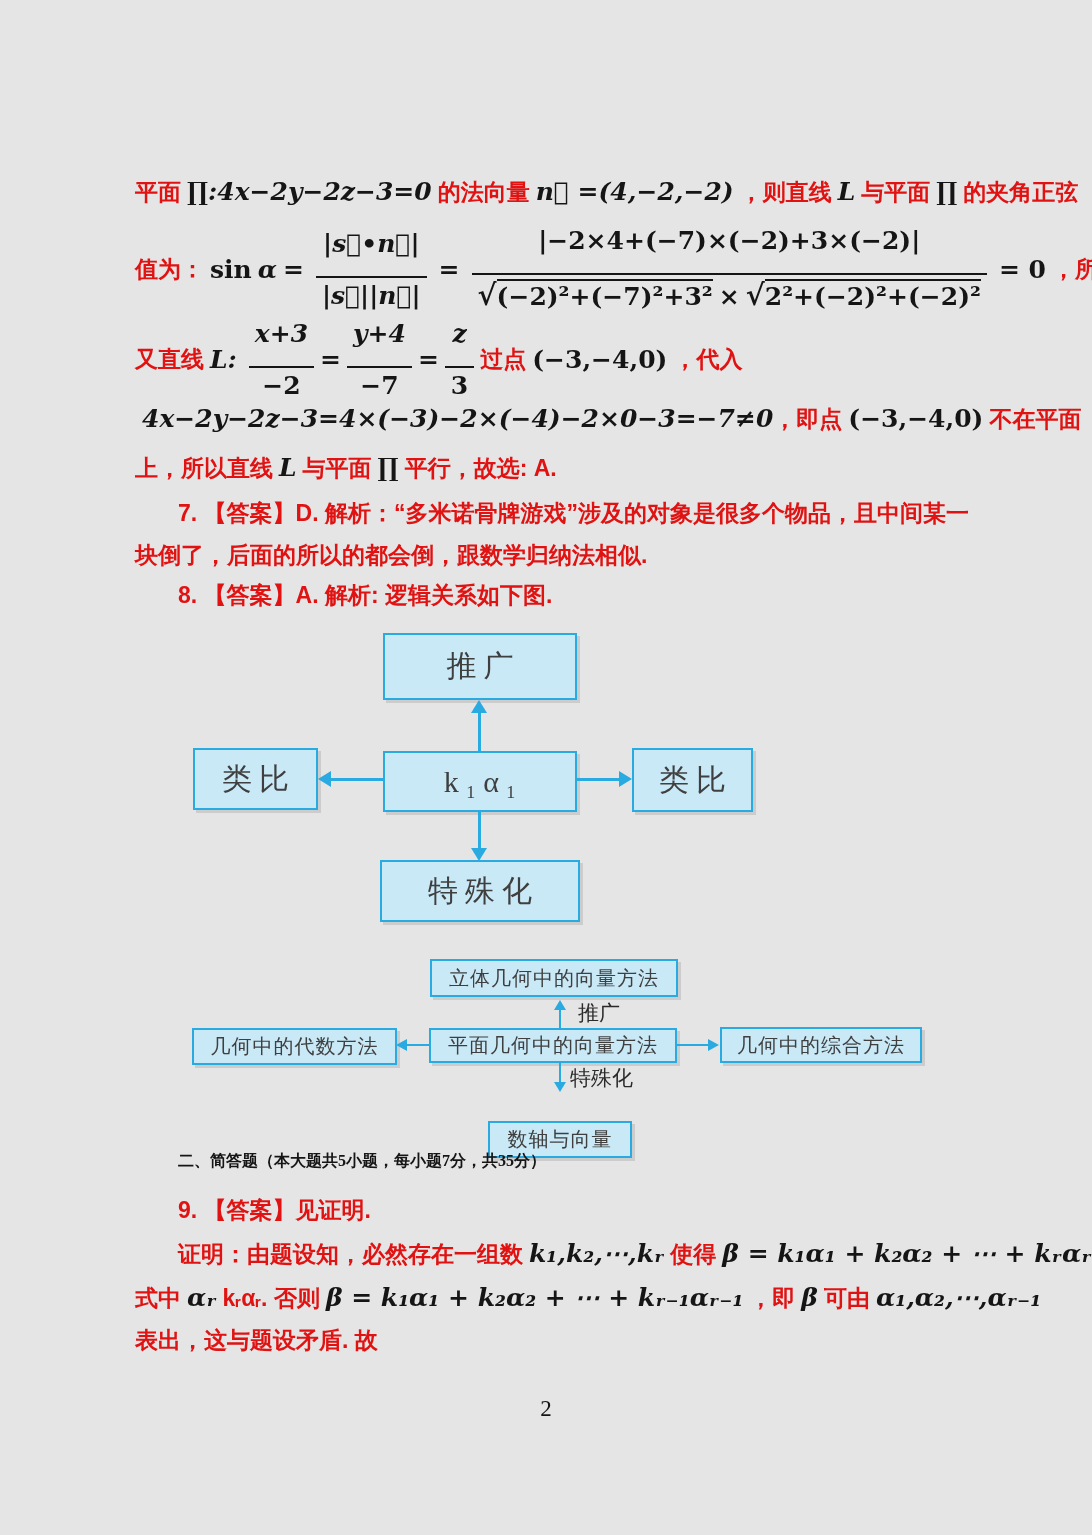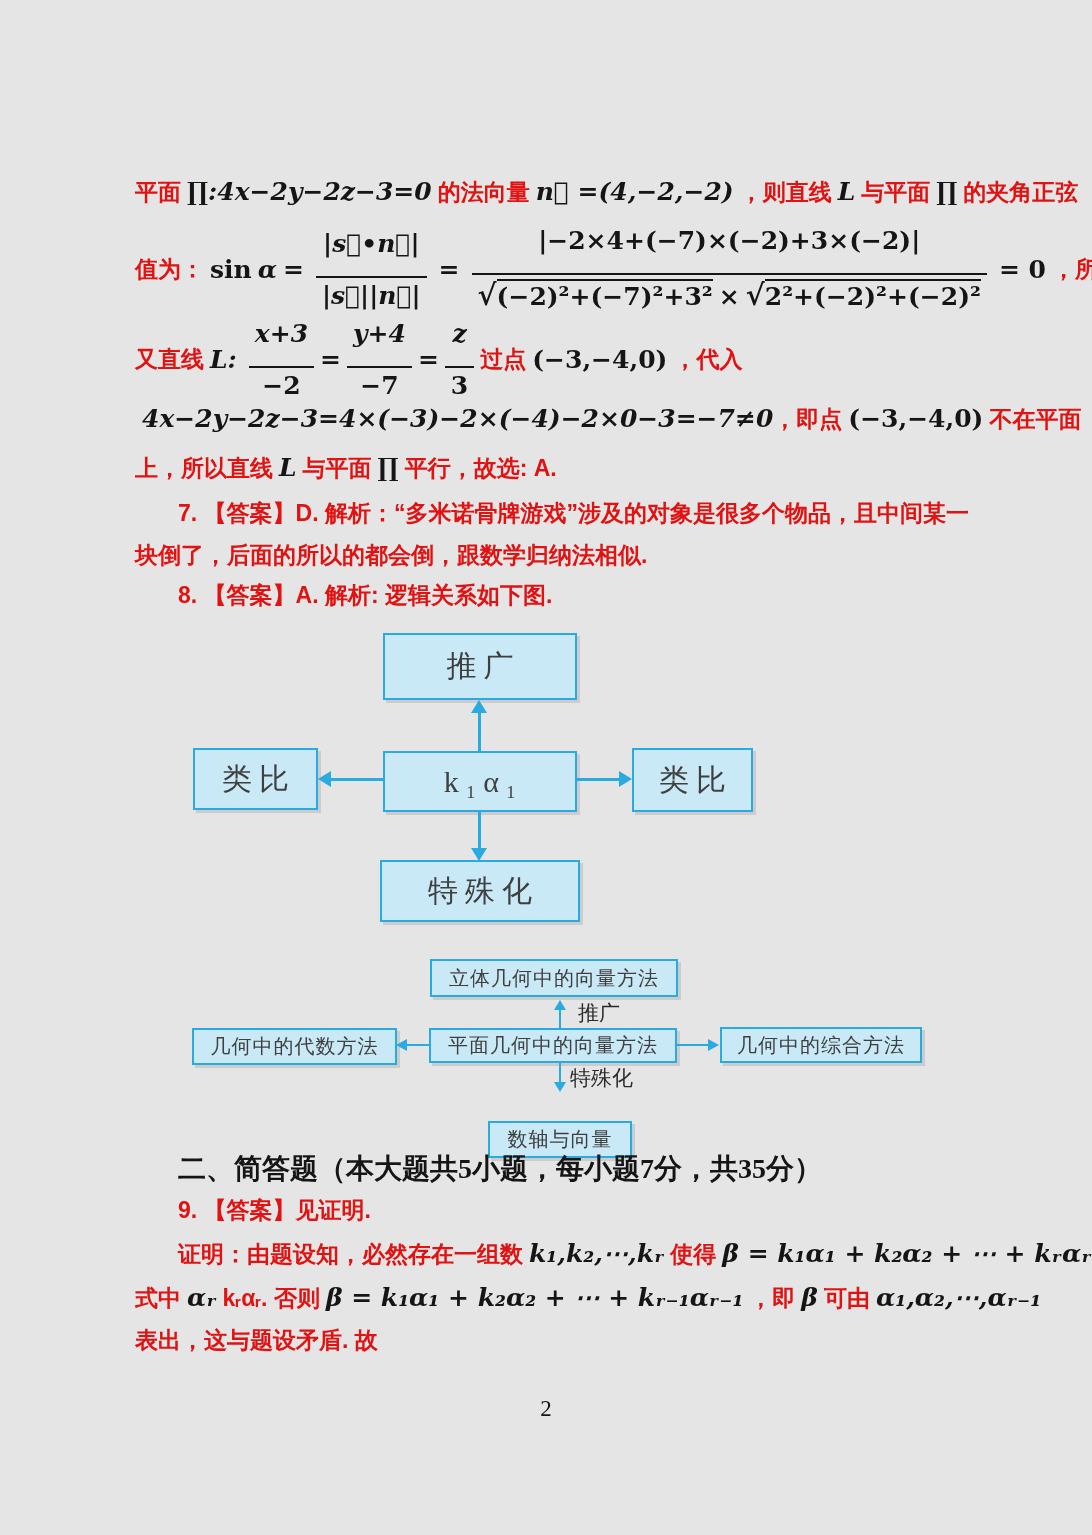--- a/index.html
+++ b/index.html
@@ -135,21 +135,21 @@
     <div class="alabel" style="left:578px;top:999px;">推广</div>
     <div class="vline" style="left:559px;top:1063px;width:2px;height:20px;"></div>
     <div class="arr down2" style="left:554px;top:1082px;"></div>
     <div class="alabel" style="left:570px;top:1064px;">特殊化</div>
     <div class="hline" style="left:407px;top:1044px;width:22px;height:2px;"></div>
     <div class="arr left2" style="left:396px;top:1039px;"></div>
     <div class="hline" style="left:677px;top:1044px;width:32px;height:2px;"></div>
     <div class="arr right2" style="left:708px;top:1039px;"></div>
   </div>
 
-  <div class="line bk" style="top:1151px;left:178px;font-size:28px;text-align:right;">二、简答题（本大题共5小题，每小题7分，共35分）</div>
+  <div class="line bk" style="top:1151px;left:178px;font-size:16px;text-align:right;">二、简答题（本大题共5小题，每小题7分，共35分）</div>
 
   <div class="line r" style="top:1196px;left:178px;">9. 【答案】见证明.</div>
 
   <div class="line" style="top:1238px;left:178px;">
     <span class="r">证明：由题设知，必然存在一组数</span><span class="m sp">k₁,k₂,⋯,kᵣ</span><span class="r">使得</span><span class="m sp">β = k₁α₁ + k₂α₂ + ⋯ + kᵣαᵣ</span>
   </div>
 
   <div class="line" style="top:1282px;left:135px;">
     <span class="r">式中</span><span class="m sp">αᵣ</span><span class="r">kᵣαᵣ. 否则</span><span class="m sp">β = k₁α₁ + k₂α₂ + ⋯ + kᵣ₋₁αᵣ₋₁</span><span class="r">，即</span><span class="m sp">β</span><span class="r">可由</span><span class="m sp">α₁,α₂,⋯,αᵣ₋₁</span>
   </div>

